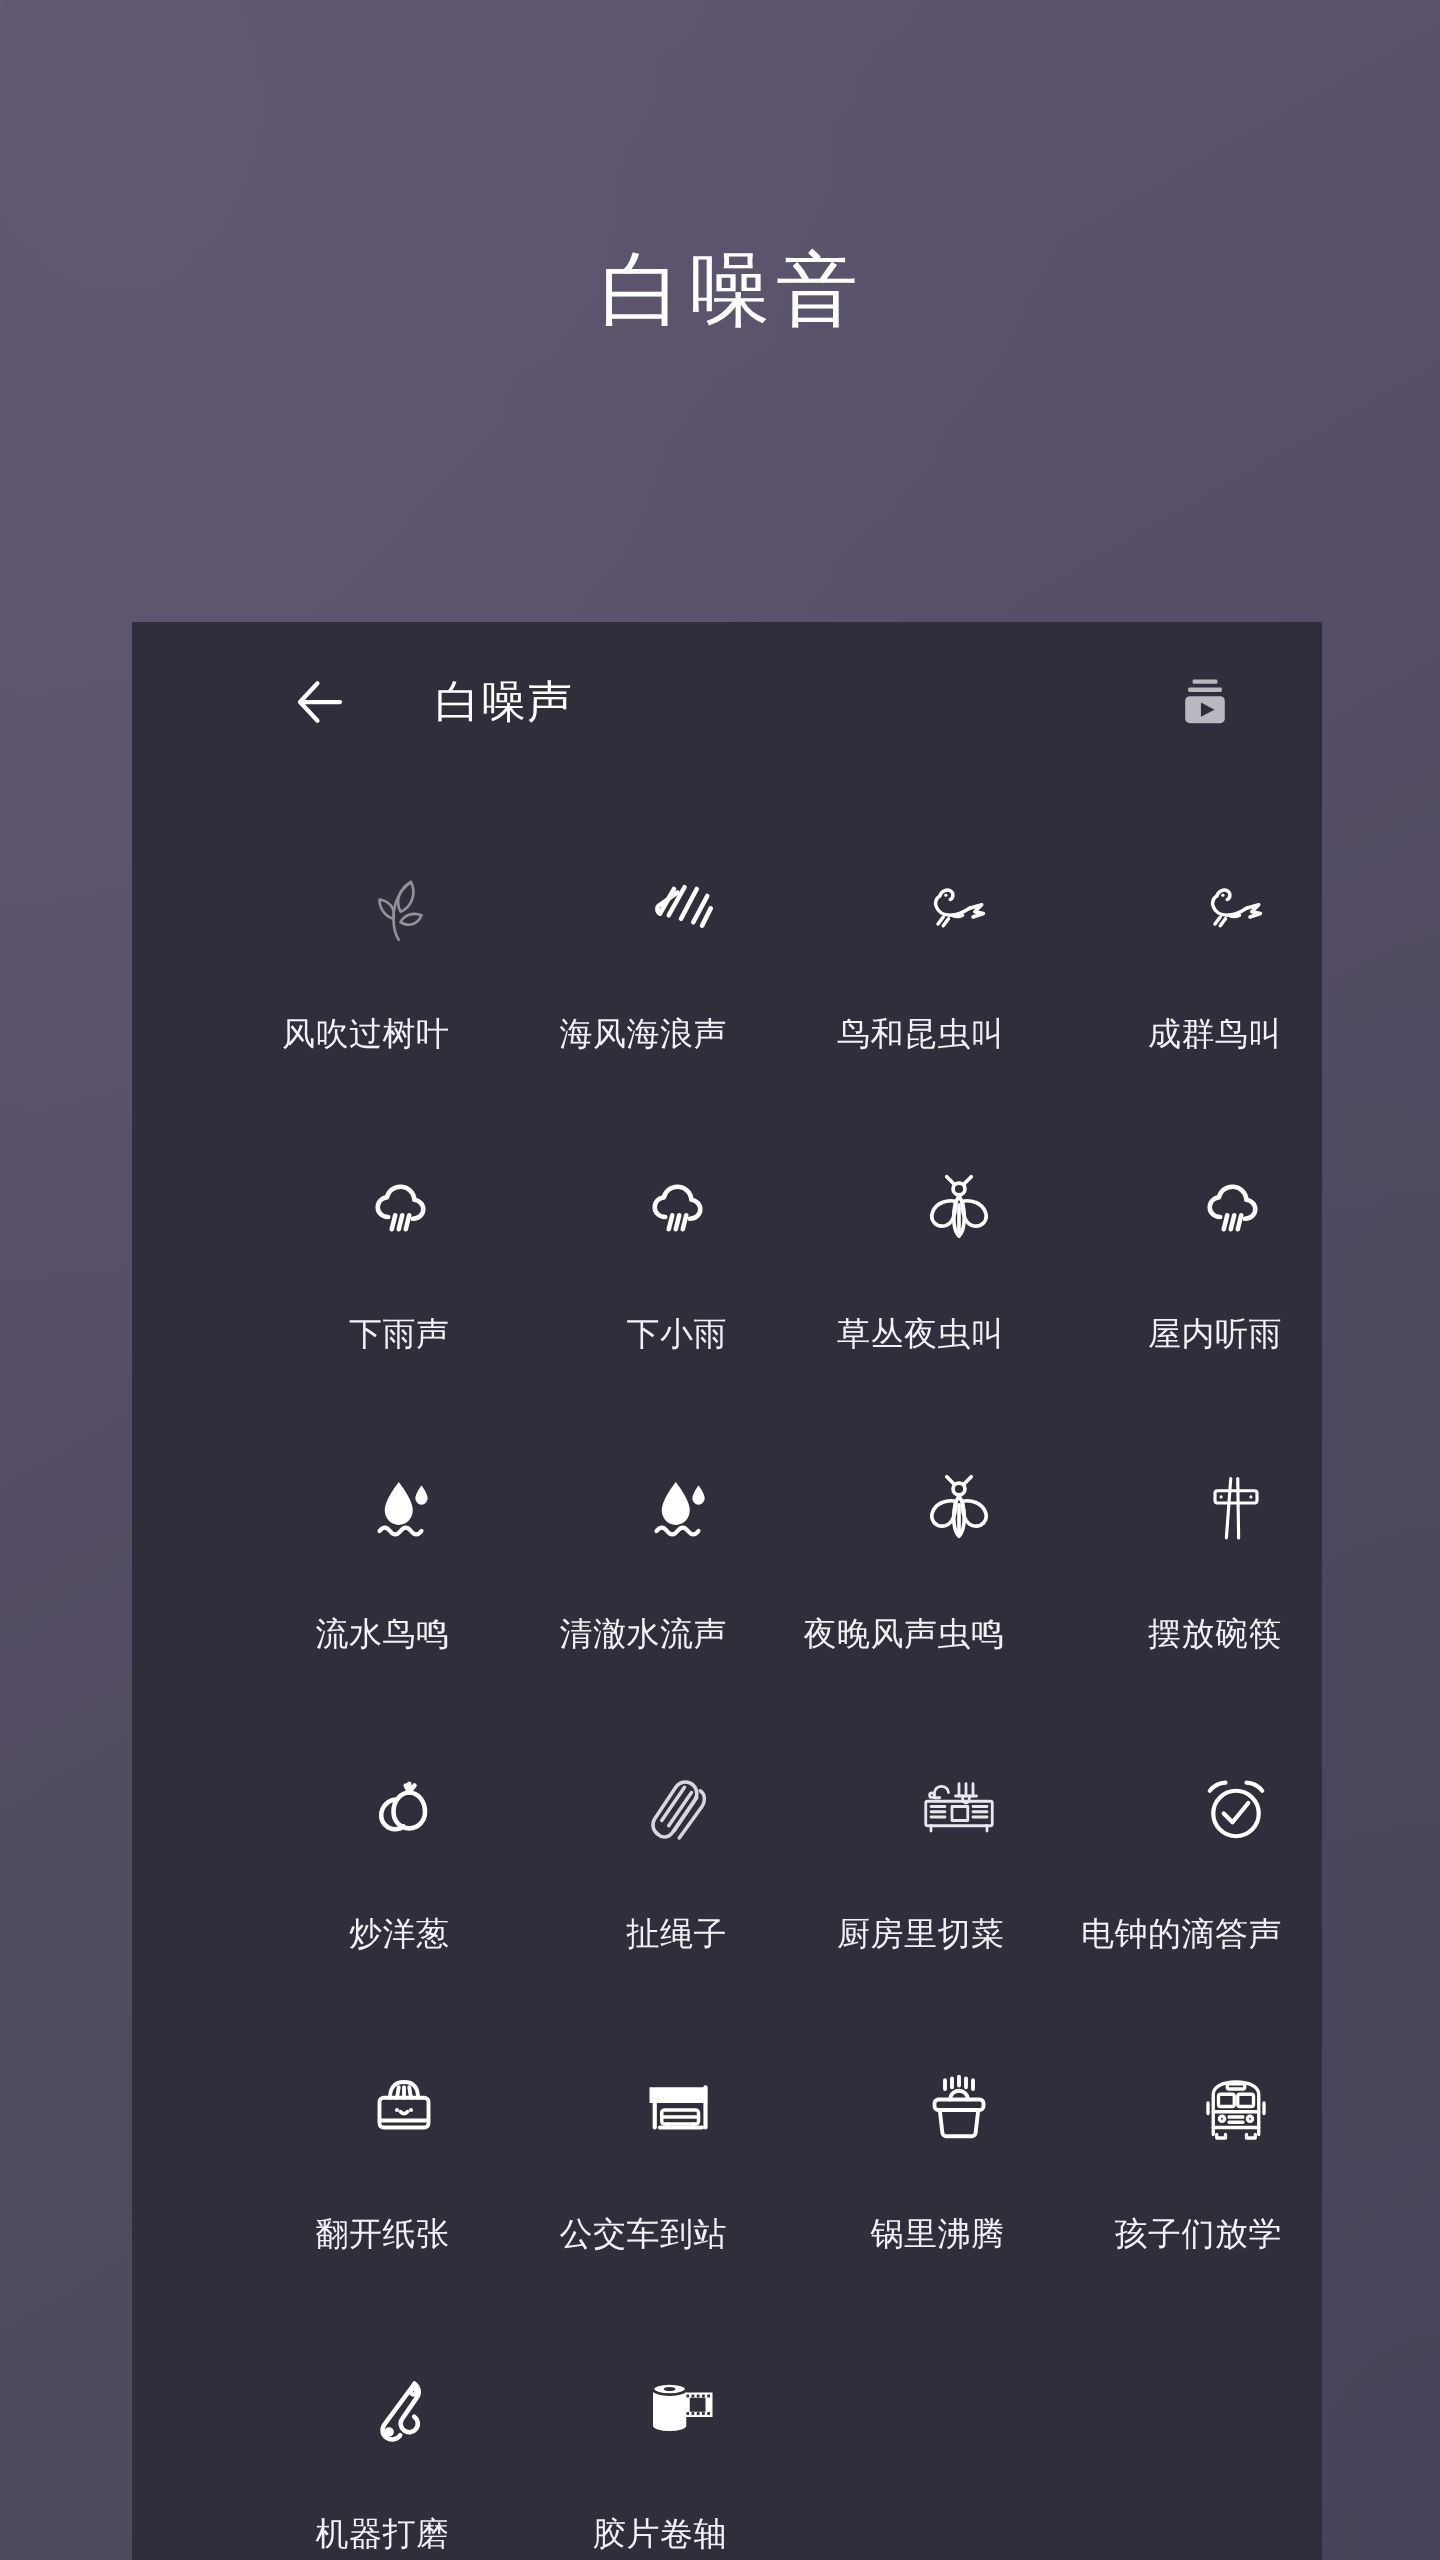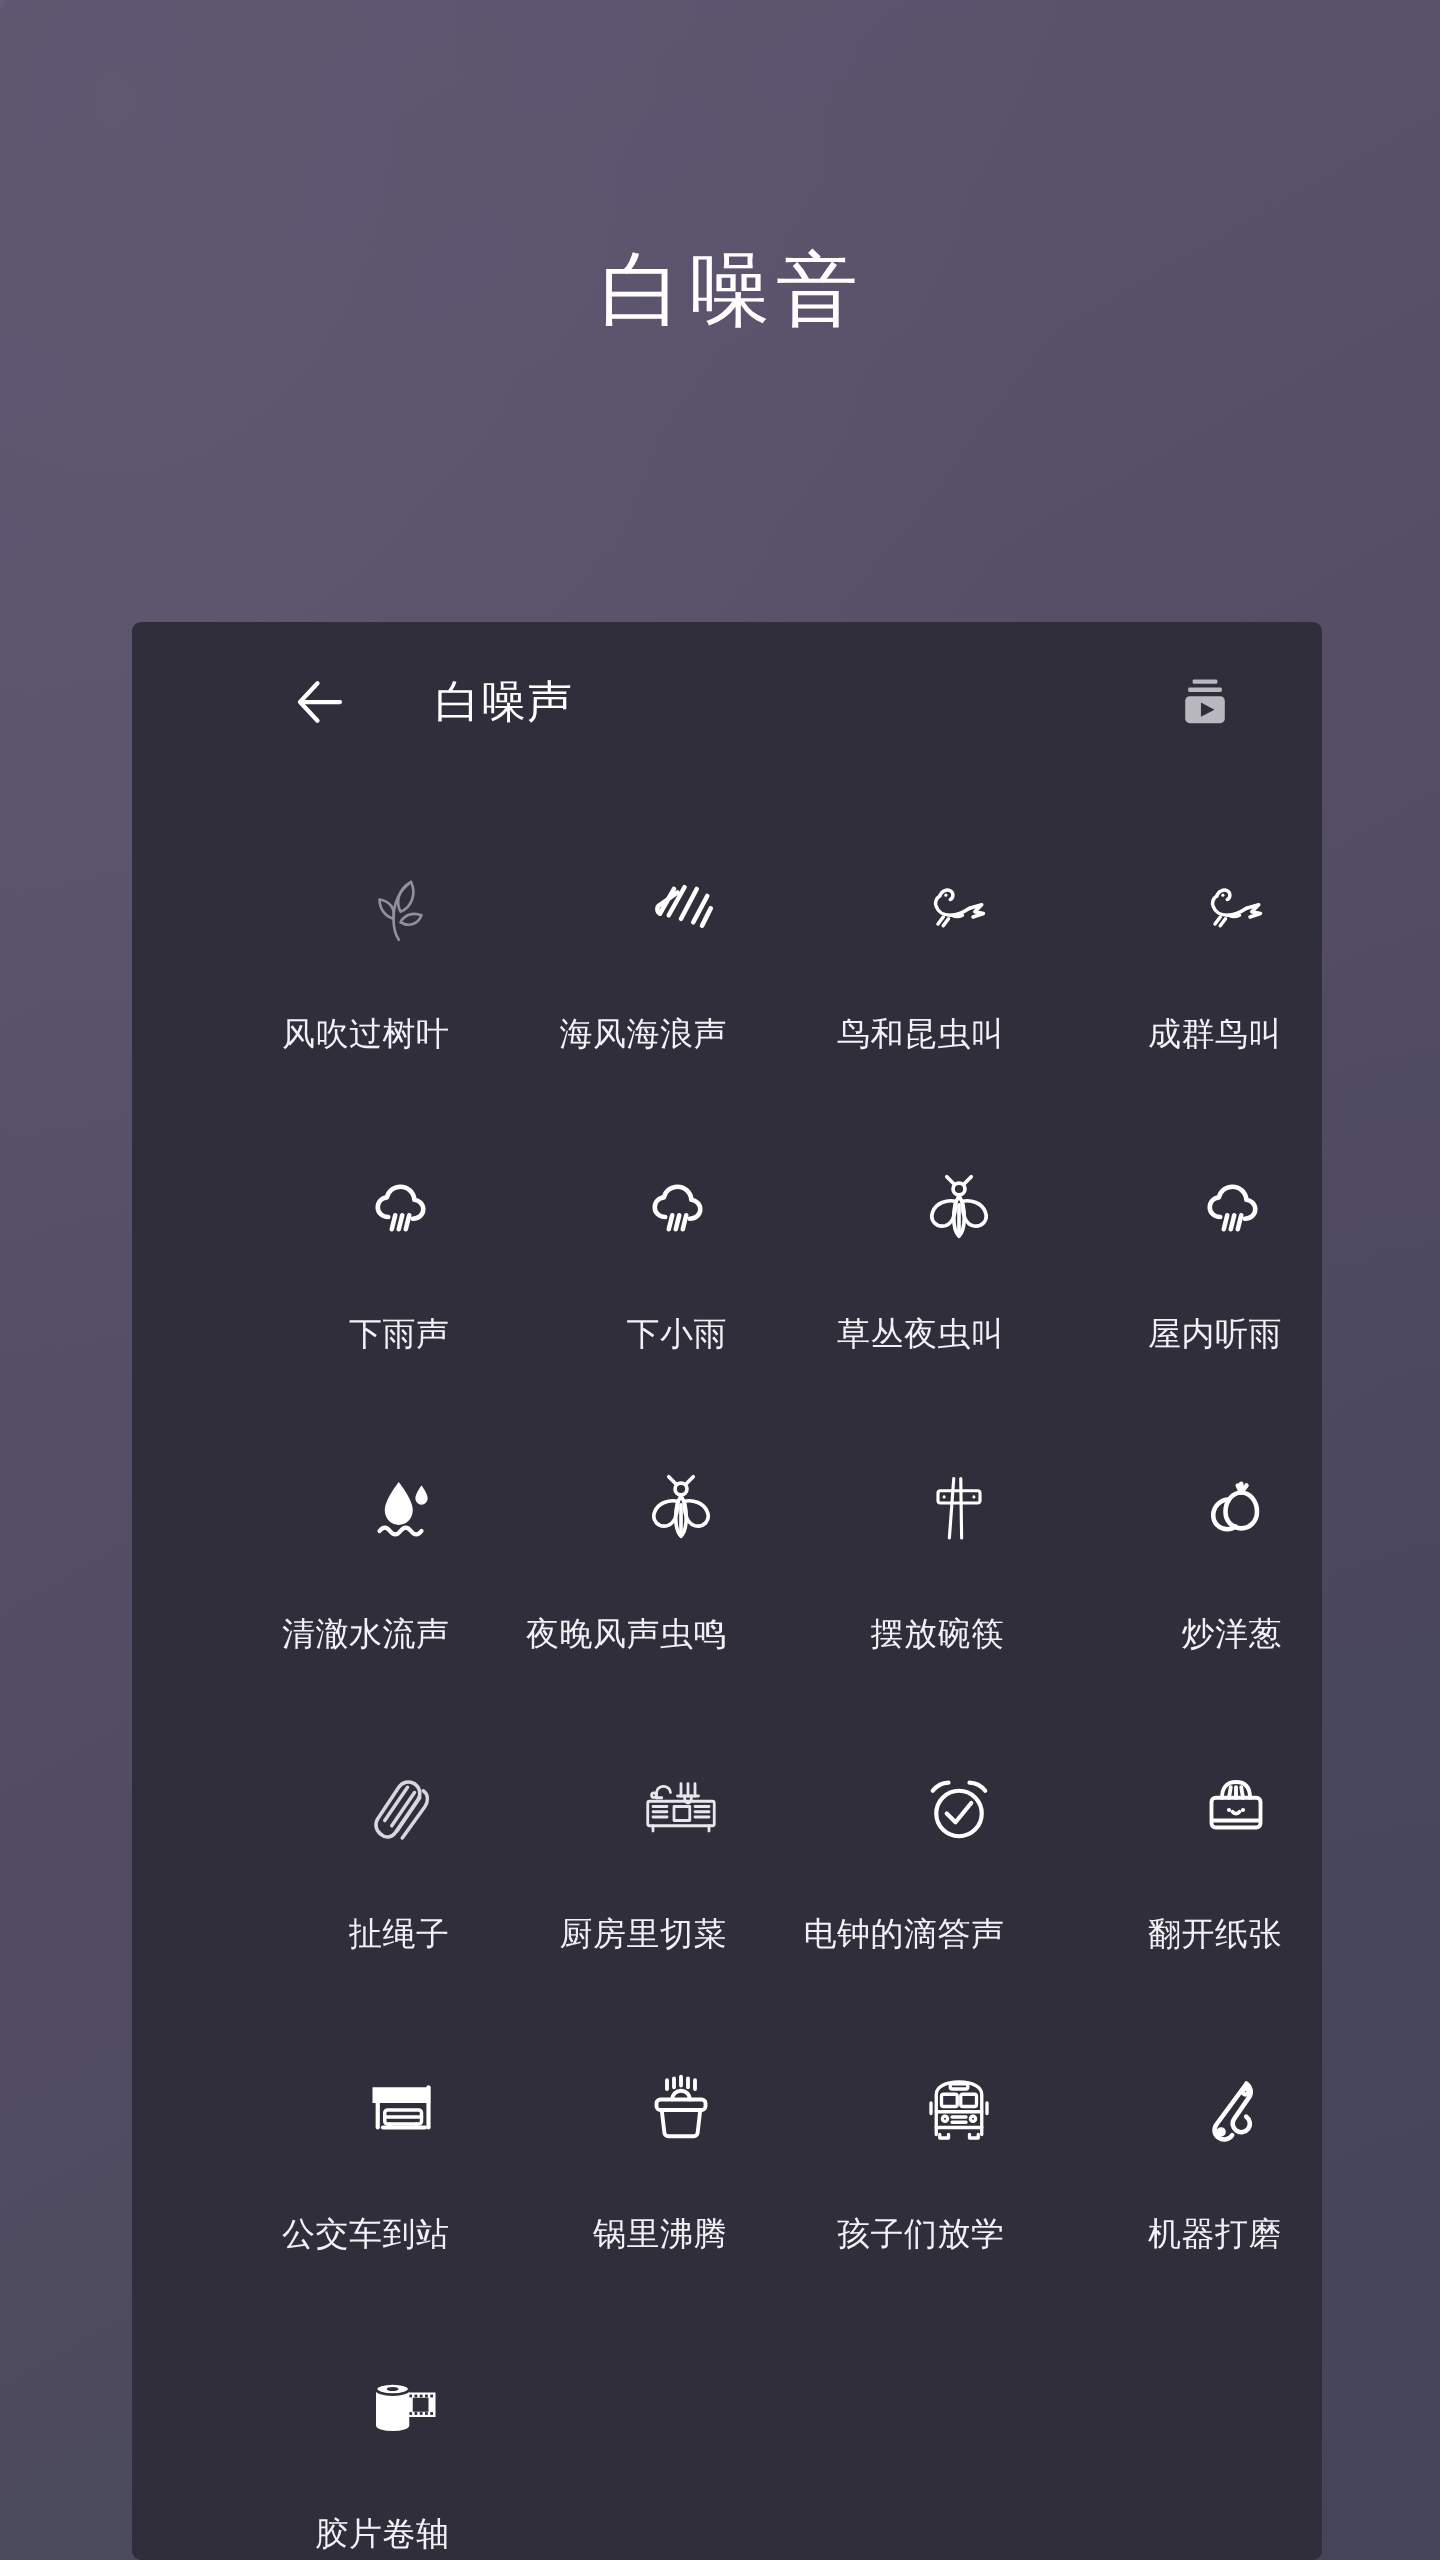--- a/index.html
+++ b/index.html
@@ -54,21 +54,20 @@
   
   .card {
     position: absolute;
     left: 132px;
     top: 622px;
     width: 1190px;
     height: 1938px;
     background: #302e3a;
     overflow: hidden;
     z-index: 2;
-    border-radius: 9px;
   }
 
   
   .appbar {
     position: relative;
     height: 160px;
     display: flex;
     align-items: center;
     padding: 0 0 0 0;
   }
@@ -275,20 +274,30 @@
           <svg width="84" height="84" viewBox="0 0 48 48" fill="none" stroke="#ffffff" stroke-width="2.6" stroke-linecap="round" stroke-linejoin="round">
             <path d="M15 28c-3.5 0-6-2.4-6-5.6 0-3 2.2-5.3 5.2-5.5 0.7-3.6 3.9-6.2 7.7-6.2 4.3 0 7.8 3.3 8 7.5 2.9 0.3 5.1 2.6 5.1 5.4 0 3.1-2.6 5.4-6 5.4"></path>
             <line x1="19" y1="27" x2="17" y2="35"></line>
             <line x1="23" y1="27" x2="21" y2="35"></line>
             <line x1="27" y1="27" x2="25" y2="35"></line>
           </svg>
         </div>
         <div class="tile-label">屋内听雨</div>
       </div>
 
+      <div class="tile">
+        <div class="tile-icon">
+          <svg width="84" height="84" viewBox="0 0 48 48" fill="none" stroke="#ffffff" stroke-width="2.4" stroke-linecap="round" stroke-linejoin="round">
+            <path d="M21 8c0 0-8 10-8 16 0 5 3.6 8.5 8 8.5s8-3.5 8-8.5c0-6-8-16-8-16z" fill="#ffffff" stroke="none"></path>
+            <path d="M34 10c0 0-3.5 4.6-3.5 7.2 0 2.2 1.6 3.8 3.5 3.8s3.5-1.6 3.5-3.8C37.5 14.6 34 10 34 10z" fill="#ffffff" stroke="none"></path>
+            <path d="M10 36c2-2.6 4-2.6 6 0s4 2.6 6 0 4-2.6 6 0 4 2.6 6 0"></path>
+          </svg>
+        </div>
+        <div class="tile-label">流水鸟鸣</div>
+      </div>
 
       <div class="tile">
         <div class="tile-icon">
           <svg width="84" height="84" viewBox="0 0 48 48" fill="none" stroke="#ffffff" stroke-width="2.4" stroke-linecap="round" stroke-linejoin="round">
             <path d="M21 8c0 0-8 10-8 16 0 5 3.6 8.5 8 8.5s8-3.5 8-8.5c0-6-8-16-8-16z" fill="#ffffff" stroke="none"></path>
             <path d="M34 10c0 0-3.5 4.6-3.5 7.2 0 2.2 1.6 3.8 3.5 3.8s3.5-1.6 3.5-3.8C37.5 14.6 34 10 34 10z" fill="#ffffff" stroke="none"></path>
             <path d="M10 36c2-2.6 4-2.6 6 0s4 2.6 6 0 4-2.6 6 0 4 2.6 6 0"></path>
           </svg>
         </div>
         <div class="tile-label">清澈水流声</div>

